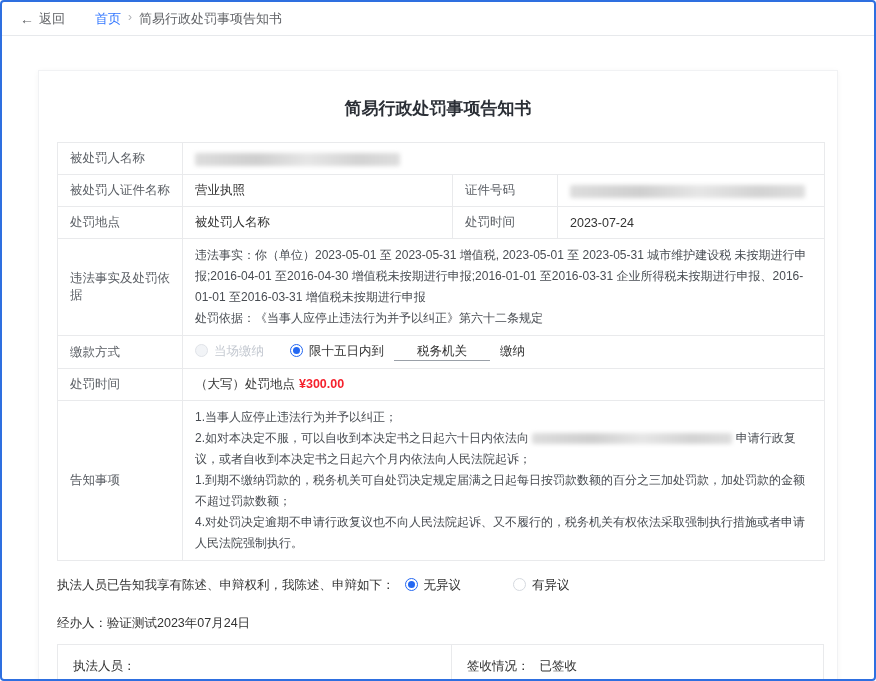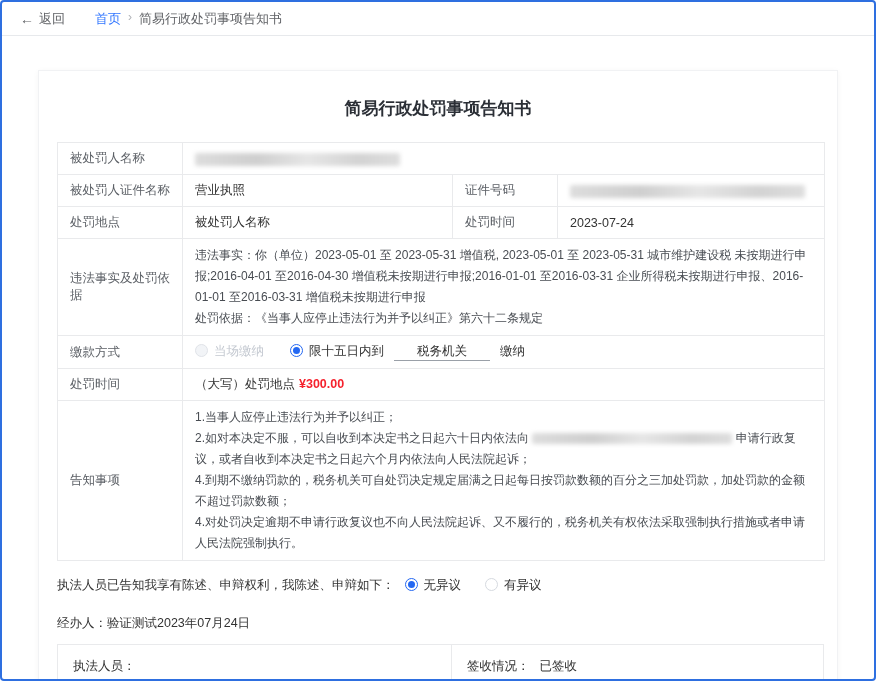--- a/index.html
+++ b/index.html
@@ -40,21 +40,21 @@
   .radio.checked{border-color:#2468f2;position:relative}
   .radio.checked::after{content:"";position:absolute;left:2px;top:2px;width:7px;height:7px;border-radius:50%;background:#2468f2}
   .opt-disabled{color:#c3c8d0;margin-right:26px}
   .blank-underline{display:inline-block;min-width:76px;text-align:center;border-bottom:1px solid #9aa0a8;
     margin:0 10px;padding:0 10px;color:#333}
   
   .amount-red{color:#f5222d;font-weight:bold;margin-left:4px}
   
   .below{width:767px;margin:0 auto}
   .statement{margin-top:11px;font-size:12.5px;color:#333;display:flex;align-items:center}
-  .statement .opts{margin-left:10px;display:flex;align-items:flex-start;gap:24px}
+  .statement .opts{margin-left:10px;display:flex;align-items:flex-start;gap:52px}
   .handler-row{margin-top:21px;display:flex;justify-content:flex-start;font-size:12.5px;color:#333}
   
   .sig-box{margin-top:12px;display:flex;border:1px solid #e9eaec;height:88px;box-sizing:border-box}
   .sig-left{width:394px;border-right:1px solid #e9eaec;padding:13px 15px;position:relative;box-sizing:border-box;font-size:12.5px;color:#333}
   .sig-left .row2{margin-top:9px}
   .sig-right{flex:1;padding:13px 15px;position:relative;box-sizing:border-box;font-size:12.5px;color:#333}
   .sig-right .status-val{margin-left:10px}
 </style>
 </head>
 <body>
@@ -116,21 +116,21 @@
       <td class="lbl">处罚时间</td>
       <td colspan="3">
         <span>（大写）处罚地点</span><span class="amount-red">¥300.00</span>
       </td>
     </tr>
     <tr>
       <td class="lbl">告知事项</td>
       <td colspan="3" class="multi">
         <div>1.当事人应停止违法行为并予以纠正；</div>
         <div><span>2.如对本决定不服，可以自收到本决定书之日起六十日内依法向</span> <span class="redact w200"></span> <span>申请行政复议，或者自收到本决定书之日起六个月内依法向人民法院起诉；</span></div>
-        <div>4.到期不缴纳罚款的，税务机关可自处罚决定规定届满之日起每日按罚款数额的百分之三加处罚款，加处罚款的金额不超过罚款数额；</div>
+        <div>1.到期不缴纳罚款的，税务机关可自处罚决定规定届满之日起每日按罚款数额的百分之三加处罚款，加处罚款的金额不超过罚款数额；</div>
         <div>4.对处罚决定逾期不申请行政复议也不向人民法院起诉、又不履行的，税务机关有权依法采取强制执行措施或者申请人民法院强制执行。</div>
       </td>
     </tr>
   </tbody>
     </table>
 
   <div class="below">
     <div class="statement">
       <span>执法人员已告知我享有陈述、申辩权利，我陈述、申辩如下：</span>
       <span class="opts">

